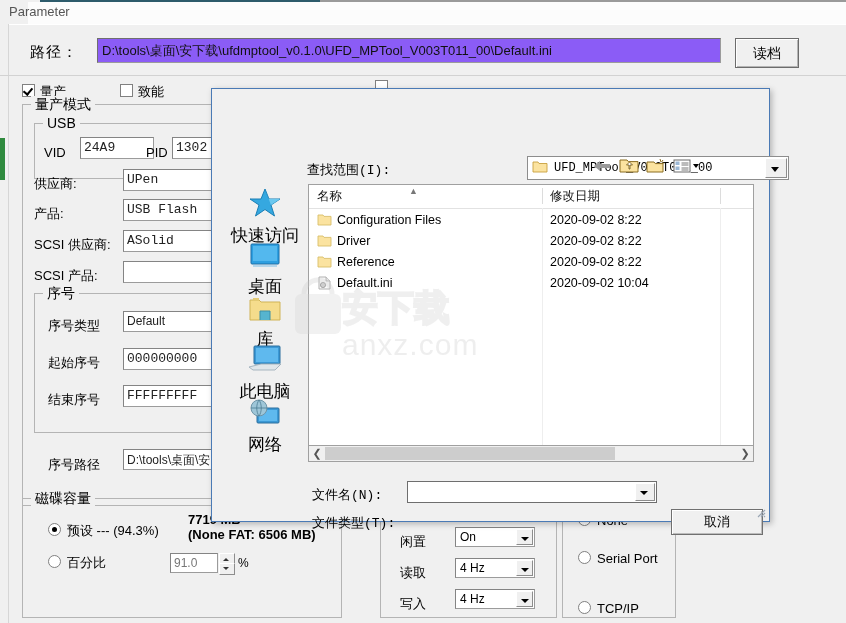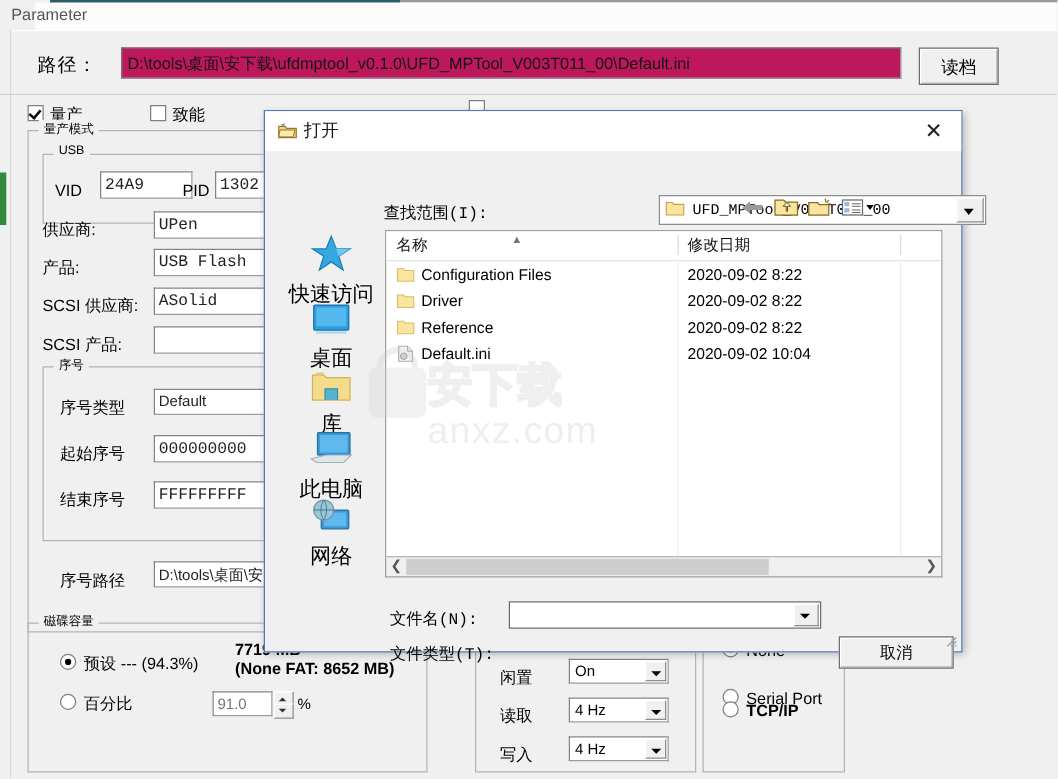--- a/index.html
+++ b/index.html
@@ -19,36 +19,36 @@
   #client-area{position:absolute;left:0;top:24px;width:846px;height:599px;background:#f0f0f0;
      border-top:1px solid #ffffff;}
   #left-rail{position:absolute;left:0;top:24px;width:8px;height:599px;background:#f0f0f0;
      border-right:1px solid #d6d6d6;}
   #green-bar{position:absolute;left:0;top:138px;width:5px;height:42px;background:#2f8a3e;}
 
   
   #path-row{position:absolute;left:18px;top:36px;width:810px;height:34px;}
   #path-label{position:absolute;left:12px;top:7px;font-size:15px;letter-spacing:1px;}
   #path-input{position:absolute;left:79px;top:2px;width:624px;height:25px;
-     background:#be185d;border:1px solid #9b9b9b;border-top-color:#6f6f6f;border-left-color:#6f6f6f;
+     background:#8b5cf6;border:1px solid #9b9b9b;border-top-color:#6f6f6f;border-left-color:#6f6f6f;
      font-size:13px;padding:3px 4px;box-sizing:border-box;color:#111;white-space:nowrap;overflow:hidden;}
   #read-btn{position:absolute;left:717px;top:2px;width:62px;height:28px;background:#f0f0f0;
      border:1px solid #6c6c6c;box-shadow:inset 1px 1px 0 #fff, inset -1px -1px 0 #b4b4b4;
      font-size:14px;text-align:center;line-height:28px;cursor:default;}
   #hsep{position:absolute;left:0;top:75px;width:846px;height:1px;background:#d2d2d2;}
 
   
   .cbrow{position:absolute;font-size:13px;}
   .cbox{display:inline-block;width:11px;height:11px;border:1px solid #808080;background:#fff;
      vertical-align:-1px;margin-right:5px;position:relative;}
   .cbox.checked::after{content:"";position:absolute;left:2px;top:1px;width:4px;height:7px;
      border:solid #000;border-width:0 2px 2px 0;transform:rotate(40deg);}
   
   .grp{position:absolute;border:1px solid #b4b4b4;}
-  .grplbl{position:absolute;background:#f0f0f0;padding:0 4px;font-size:10px;top:-9px;left:8px;}
+  .grplbl{position:absolute;background:#f0f0f0;padding:0 4px;font-size:14px;top:-9px;left:8px;}
   .flbl{position:absolute;font-size:13px;}
   .fin{position:absolute;background:#fff;border:1px solid #9b9b9b;border-top-color:#848484;
      border-left-color:#848484;font-family:"Liberation Mono","DejaVu Sans Mono",monospace;
      font-size:13px;padding:2px 3px;box-sizing:border-box;color:#222;white-space:nowrap;overflow:hidden;}
   .fin.sans{font-family:"Liberation Sans",sans-serif;font-size:12px;}
   .radio{display:inline-block;width:11px;height:11px;border:1px solid #808080;border-radius:50%;
      background:#fff;vertical-align:-1px;margin-right:6px;position:relative;}
   .radio.on::after{content:"";position:absolute;left:3px;top:3px;width:5px;height:5px;border-radius:50%;background:#000;}
   .rrow{position:absolute;font-size:13px;}
   .combo{position:absolute;background:#fff;border:1px solid #9b9b9b;border-top-color:#848484;
@@ -215,21 +215,21 @@
       <div style="position:absolute;left:3px;top:4px;border-left:3px solid transparent;border-right:3px solid transparent;border-bottom:3px solid #333;"></div>
     </div>
     <div class="spin" style="left:0;top:10px;height:10px;">
       <div style="position:absolute;left:3px;top:3px;border-left:3px solid transparent;border-right:3px solid transparent;border-top:3px solid #333;"></div>
     </div>
   </div>
   <div style="position:absolute;left:238px;top:556px;font-size:12px;">%</div>
 
   <div id="cap-text">
     <div>7719 MB</div>
-    <div>(None FAT: 8652 MB)</div>
+    <div>(None FAT: 6506 MB)</div>
   </div>
 
   <div class="grp" style="left:380px;top:510px;width:175px;height:106px;"></div>
   <div class="flbl" style="left:400px;top:533px;">闲置</div>
   <div class="combo" style="left:455px;top:527px;width:80px;height:20px;">
     <span class="v">On</span>
     <span class="arrow"></span>
   </div>
   <div class="flbl" style="left:400px;top:564px;">读取</div>
   <div class="combo" style="left:455px;top:558px;width:80px;height:20px;">
@@ -242,38 +242,27 @@
     <span class="arrow"></span>
   </div>
 
   <div class="grp" style="left:562px;top:510px;width:112px;height:106px;"></div>
   <div class="rrow" style="left:578px;top:513px;">
     <span class="radio on"></span><span>None</span>
   </div>
   <div class="rrow" style="left:578px;top:551px;">
     <span class="radio"></span><span>Serial Port</span>
   </div>
-  <div class="rrow" style="left:578px;top:561px;font-weight:bold;">
+  <div class="rrow" style="left:578px;top:601px;">
     <span class="radio"></span><span>TCP/IP</span>
   </div>
 </div>
 
 <div id="open-dialog">
 
-  <div id="dlg-titlebar">
-    <span id="dlg-icon">
-      <svg width="16" height="14" viewBox="0 0 16 14">
-        <path d="M1 3h5l1.2 1.6H15V12H1z" fill="#f3d07a" stroke="#9c7b28" stroke-width="1"></path>
-        <path d="M2 6h12l-1.5 5.5H1z" fill="#fbe9b6" stroke="#9c7b28" stroke-width=".8"></path>
-        <path d="M3 2 L6 1 M3 2 L6 3" stroke="#7b7bb5" stroke-width=".9" fill="none"></path>
-      </svg>
-    </span>
-    <span id="dlg-title">打开</span>
-    <span id="dlg-close">✕</span>
-  </div>
 
   <div id="dlg-body">
 
     <div id="lookin-label">查找范围(I):</div>
     <div id="lookin-combo">
       <span id="lookin-folder">
         <svg width="16" height="14" viewBox="0 0 16 14">
           <path d="M1 2h5l1 1.5h8V12H1z" fill="#fbe3a0" stroke="#c8a040" stroke-width=".9"></path>
         </svg>
       </span>

